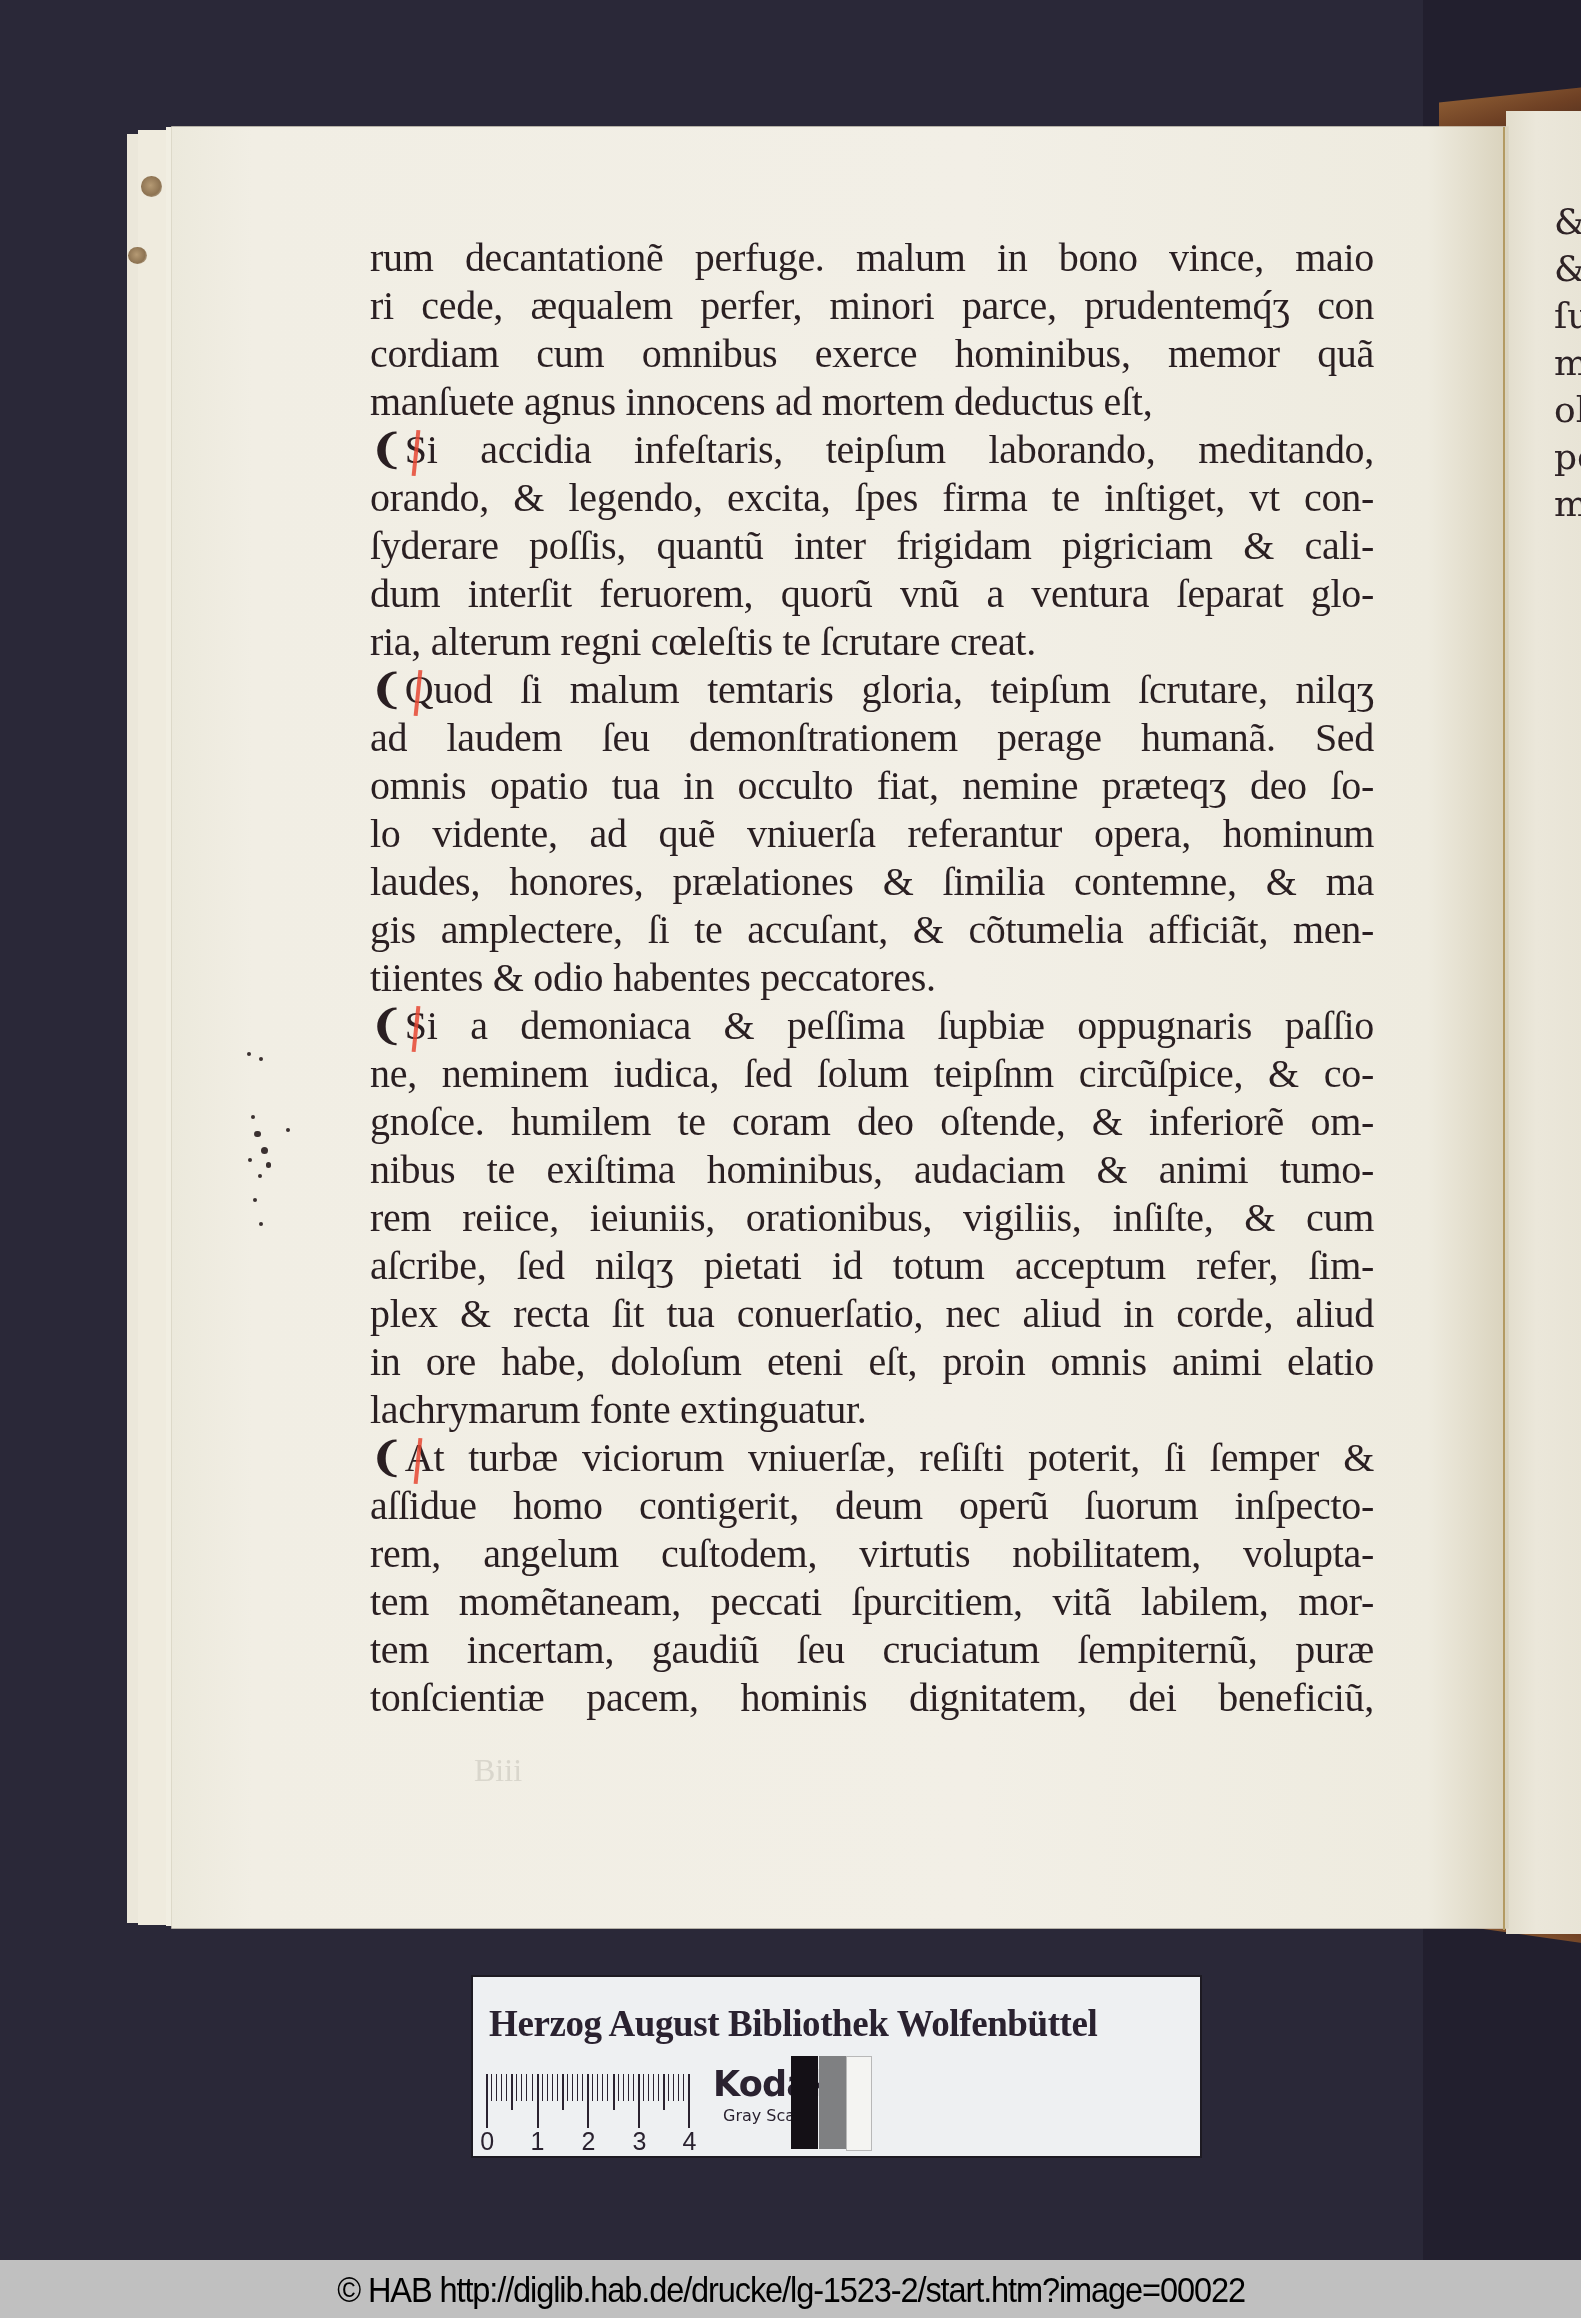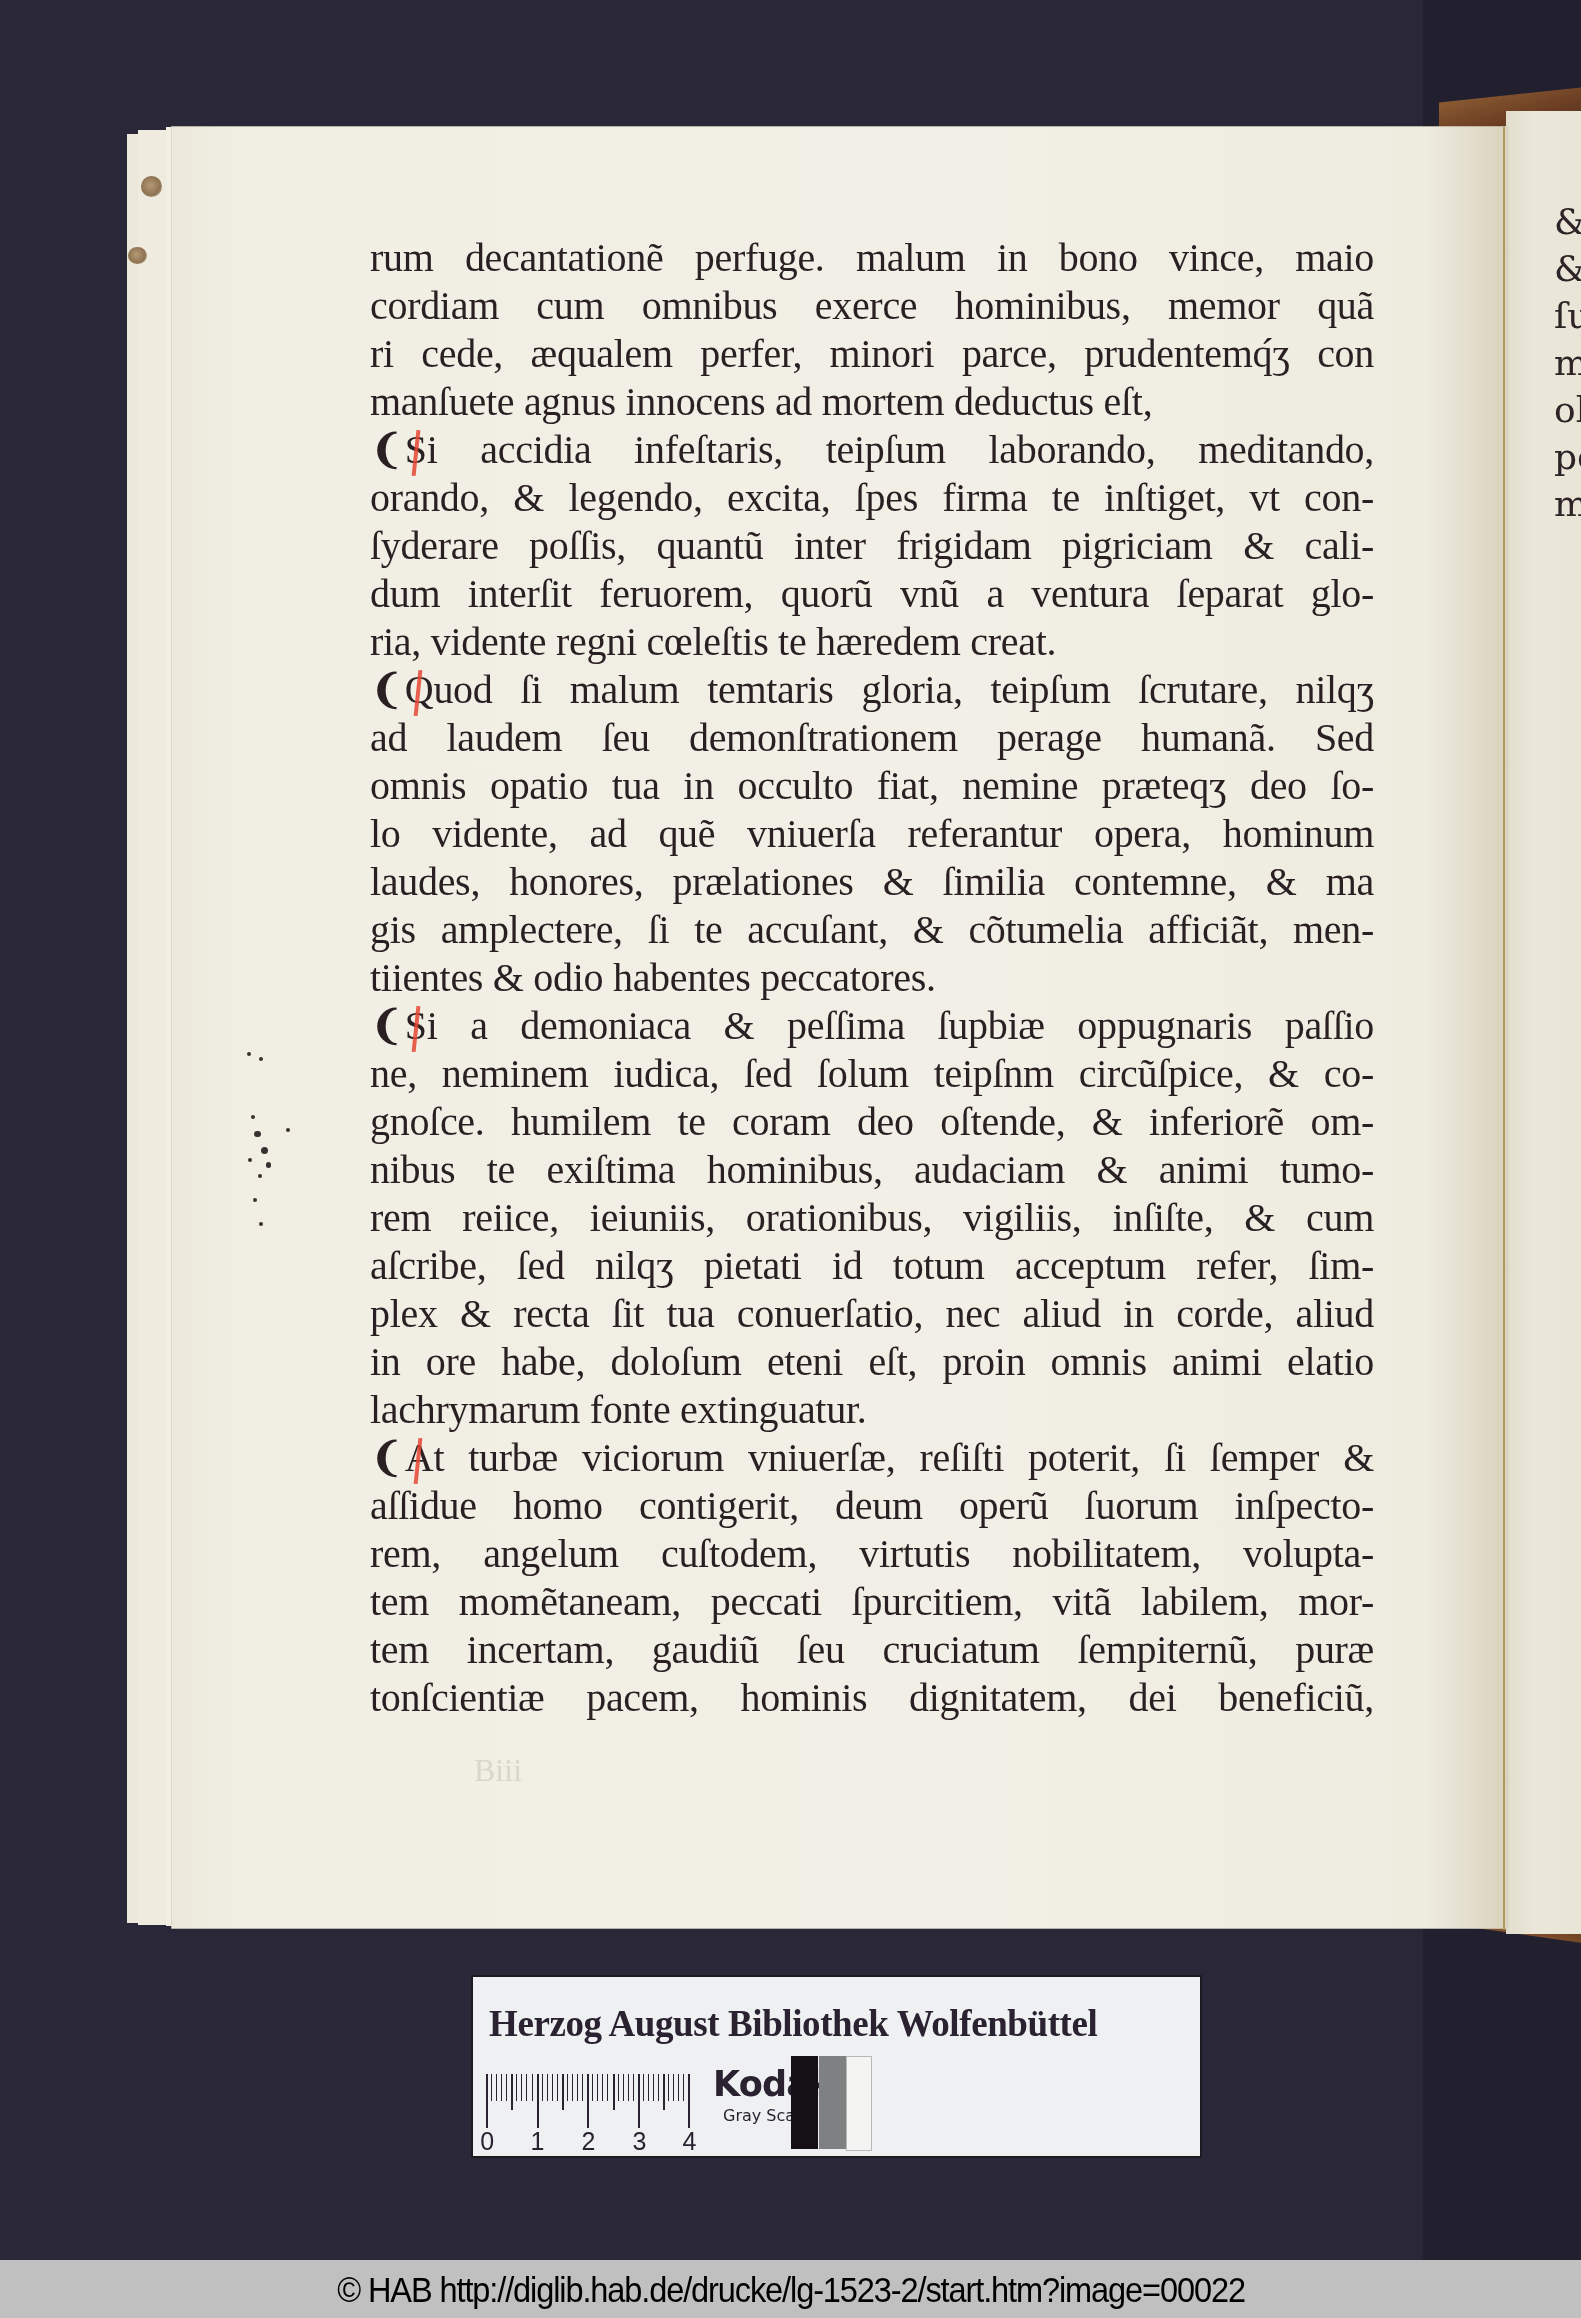--- a/index.html
+++ b/index.html
@@ -137,28 +137,28 @@
   <div class="hole" style="left:176px;top:239px;width:20.6px;height:16px;"></div>
 
   <div class="next-page"></div>
   <div class="next-page-text" id="next-page-text"><span>&amp;</span><span>&amp;</span><span>ſu</span><span>m</span><span>ol</span><span>pe</span><span>m</span></div>
 
   <div class="page"></div>
   <div class="page-edge-line"></div>
 
   <div class="text-block" id="text-block">
       <span class="line"><span>rum decantationẽ perfuge. malum in bono vince, maio</span></span>
+      <span class="line"><span>ri cede, æqualem perfer, minori parce, prudentemq́ʒ con</span></span>
       <span class="line"><span>cordiam cum omnibus exerce hominibus, memor quã</span></span>
-      <span class="line"><span>ri cede, æqualem perfer, minori parce, prudentemq́ʒ con</span></span>
       <span class="line last"><span>manſuete agnus innocens ad mortem deductus eſt,</span></span>
       <span class="line"><span class="pilcrow">❨</span><span class="initial">S</span><span>i accidia infeſtaris, teipſum laborando, meditando,</span></span>
       <span class="line"><span>orando, &amp; legendo, excita, ſpes firma te inſtiget, vt con-</span></span>
       <span class="line"><span>ſyderare poſſis, quantũ inter frigidam pigriciam &amp; cali-</span></span>
       <span class="line"><span>dum interſit feruorem, quorũ vnũ a ventura ſeparat glo-</span></span>
-      <span class="line last"><span>ria, vidente regni cœleſtis te hæredem creat.</span></span>
+      <span class="line last"><span>ria, alterum regni cœleſtis te ſcrutare creat.</span></span>
       <span class="line"><span class="pilcrow">❨</span><span class="initial">Q</span><span>uod ſi malum temtaris gloria, teipſum ſcrutare, nilqʒ</span></span>
       <span class="line"><span>ad laudem ſeu demonſtrationem perage humanã. Sed</span></span>
       <span class="line"><span>omnis opatio tua in occulto fiat, nemine præteqʒ deo ſo-</span></span>
       <span class="line"><span>lo vidente, ad quẽ vniuerſa referantur opera, hominum</span></span>
       <span class="line"><span>laudes, honores, prælationes &amp; ſimilia contemne, &amp; ma</span></span>
       <span class="line"><span>gis amplectere, ſi te accuſant, &amp; cõtumelia afficiãt, men-</span></span>
       <span class="line last"><span>tiientes &amp; odio habentes peccatores.</span></span>
       <span class="line"><span class="pilcrow">❨</span><span class="initial">S</span><span>i a demoniaca &amp; peſſima ſupbiæ oppugnaris paſſio</span></span>
       <span class="line"><span>ne, neminem iudica, ſed ſolum teipſnm circũſpice, &amp; co-</span></span>
       <span class="line"><span>gnoſce. humilem te coram deo oſtende, &amp; inferiorẽ om-</span></span>

